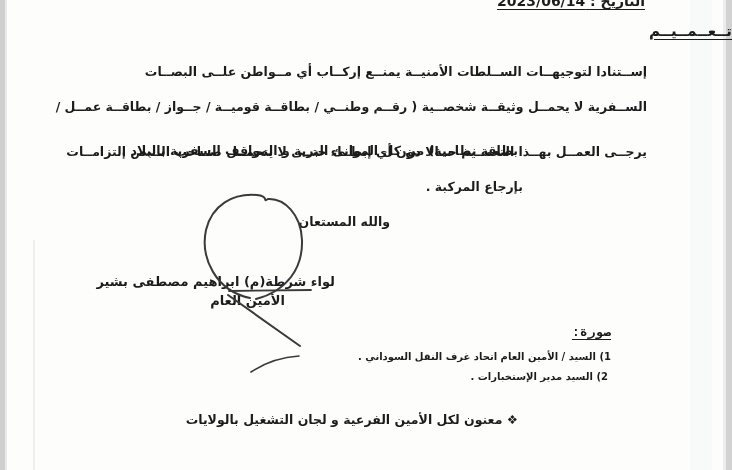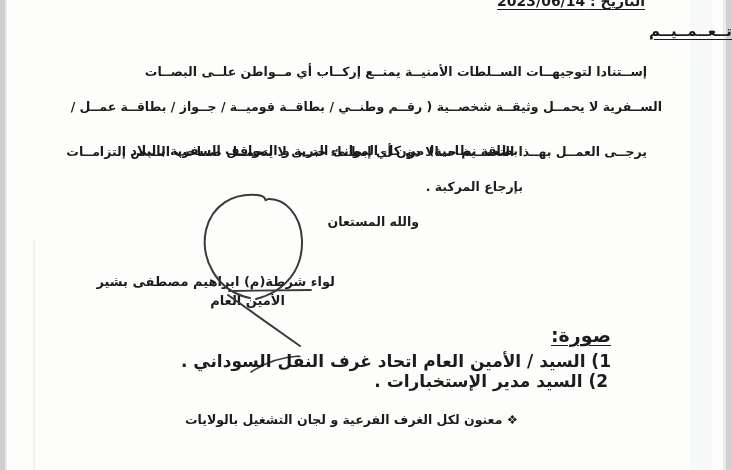--- a/index.html
+++ b/index.html
@@ -17,49 +17,49 @@
   .edge-left2{position:absolute;left:5px;top:0;width:2px;height:470px;background:#e9e9e9;}
   .edge-right{position:absolute;right:0;top:0;width:6px;height:470px;background:#d2d2d2;}
   .edge-right2{position:absolute;right:6px;top:0;width:3px;height:470px;background:#ececec;}
   .scan-band{position:absolute;right:20px;top:0;width:22px;height:470px;background:#f4f8f6;opacity:.7;}
   .crease{position:absolute;left:33px;top:240px;width:2px;height:230px;background:#efefec;}
   
   .date-line{top:-7px;right:87px;font-size:14px;}
   .doc-title{top:22px;left:0;right:0;font-size:15px;letter-spacing:.5px;}
   .body-line{font-size:12.5px;}
   .sig-name{font-size:13px;}
-  .copies-heading{font-size:19px;}
-  .list-item{font-size:17px;}
+  .copies-heading{font-size:13px;font-family:Liberation Mono, monospace;}
+  .list-item{font-size:10px;}
   .footer-line{font-size:12.5px;}
   svg.sig{position:absolute;left:0;top:0;pointer-events:none;}
 </style>
 </head>
 <body>
 
 <div class="edge-left"></div>
 <div class="edge-left2"></div>
 <div class="scan-band"></div>
 <div class="edge-right2"></div>
 <div class="edge-right"></div>
 <div class="crease"></div>
 
 <div class="abs bold u date-line">التاريخ : 2023/06/14</div>
 
 <div class="abs doc-title">
   <span class="bold u">تــعــمــيــم</span>
 </div>
 
 <div class="abs bold body-line" style="top:64px;right:85px;">إســتنادا لتوجيهــات الســلطات الأمنيــة يمنــع إركــاب أي مــواطن علــى البصــات</div>
-<div class="abs bold body-line" style="top:99px;right:70px;">الســفرية لا يحمــل وثيقــة شخصــية ( رقــم وطنــي / بطاقــة قوميــة / جــواز / بطاقــة عمــل /</div>
+<div class="abs bold body-line" style="top:99px;right:85px;">الســفرية لا يحمــل وثيقــة شخصــية ( رقــم وطنــي / بطاقــة قوميــة / جــواز / بطاقــة عمــل /</div>
 <div class="abs bold body-line" style="top:122px;right:214px;margin-top:21px;">بطاقة نظامية) من كل الموانئ البرية و المواقف السفرية بالبلاد .</div>
 
 <div class="abs bold body-line" style="top:144px;right:85px;">يرجــى العمــل بهــذا التعمــيم حــالا دون أي إبطــاء حتــى لا يتحمــل صــاحب الــبص إلتزامــات</div>
 <div class="abs bold body-line" style="top:179px;right:209px;text-align:center;">بإرجاع المركبة .</div>
 
-<div class="abs bold" style="top:214px;right:313px;font-size:12.5px;">والله المستعان</div>
+<div class="abs bold" style="top:214px;right:342px;font-size:12.5px;">والله المستعان</div>
 
 <div class="abs bold sig-name" style="top:274px;right:397px;">لواء شرطة(م) ابراهيم مصطفى بشير</div>
 <div class="abs bold sig-name" style="top:293px;right:447px;">الأمين العام</div>
 
 <svg class="sig" width="732" height="470" viewBox="0 0 732 470">
   <g fill="none" stroke="#3a3a3a" stroke-width="2" stroke-linecap="round">
 
     <path d="M 250 298 C 216 291 200 258 206 230 C 212 205 233 193 257 195 C 270 196 262 203 268 199 C 284 198 301 214 302 240 C 303 268 287 291 256 299"></path>
 
     <path d="M 228 295 L 300 346"></path>
@@ -70,14 +70,14 @@
   </g>
 </svg>
 
 <div class="abs bold u copies-heading" style="top:324px;right:121px;">صورة:</div>
 
 <div class="abs bold list-item" style="top:351px;right:121px;">1) السيد / الأمين العام اتحاد غرف النقل السوداني .</div>
 <div class="abs bold list-item" style="top:371px;right:124px;">2) السيد مدير الإستخبارات .</div>
 
 <div class="abs bold footer-line" style="top:412px;right:214px;">
   <span>❖</span>
-  <span>معنون لكل الغرف الفرعية و لجان التشغيل بالولايات</span>
+  <span>معنون لكل الأمين الفرعية و لجان التشغيل بالولايات</span>
 </div>
 
 </body></html>

